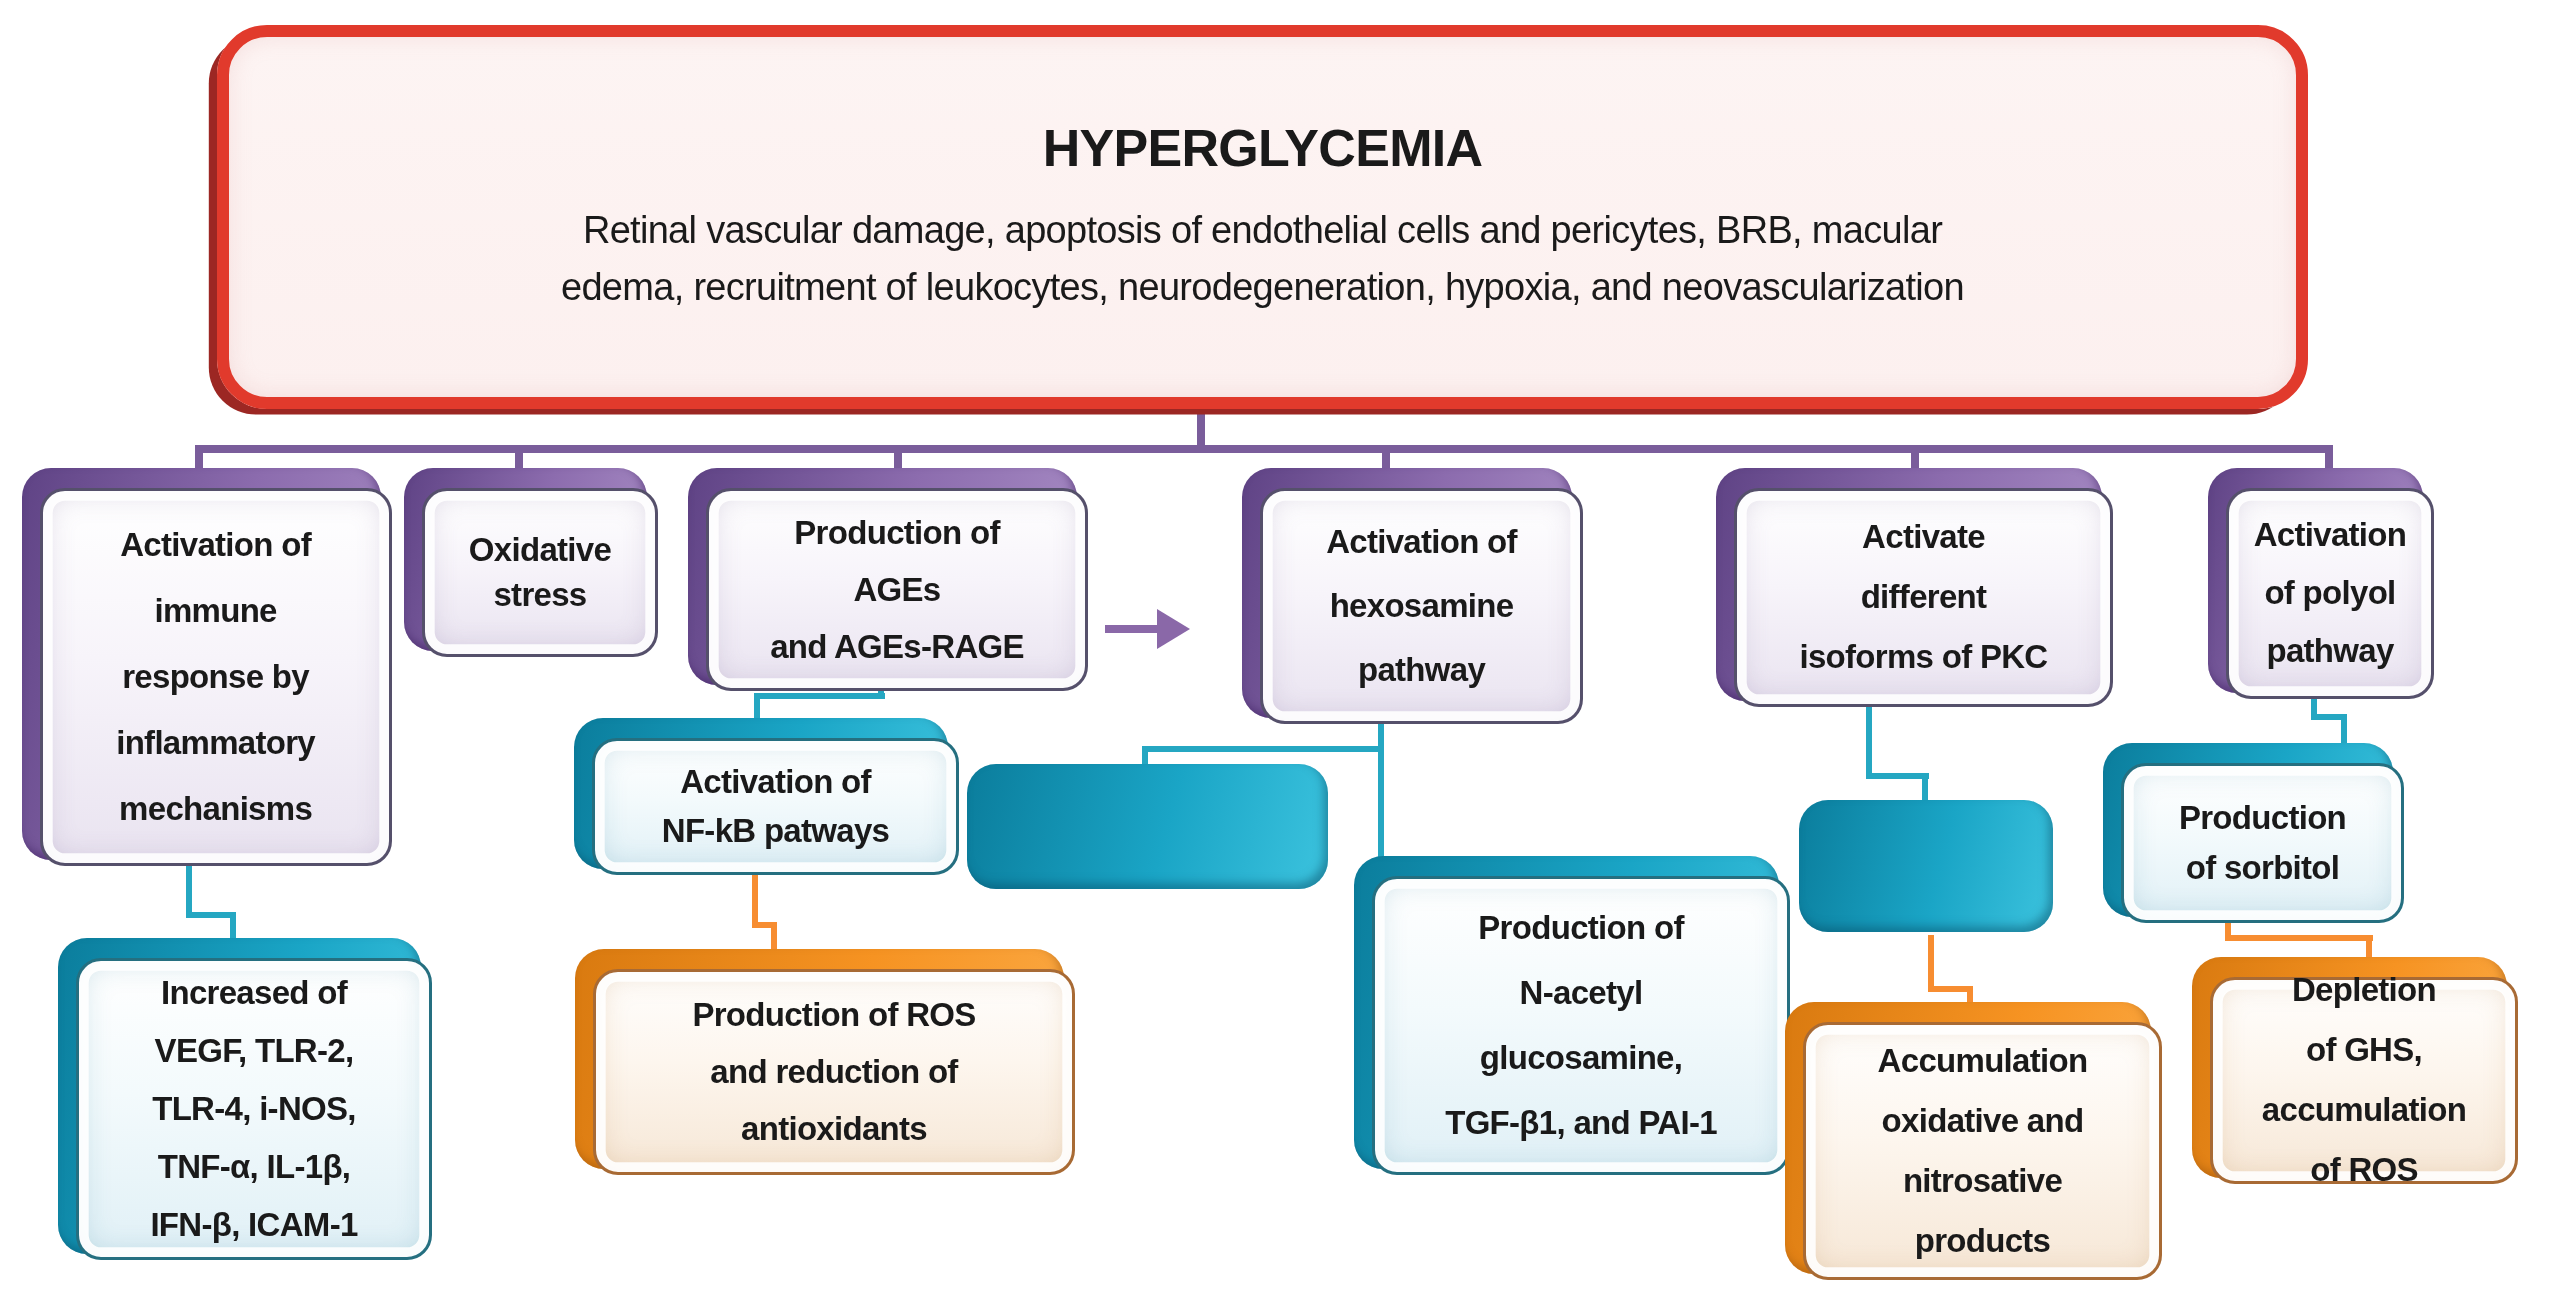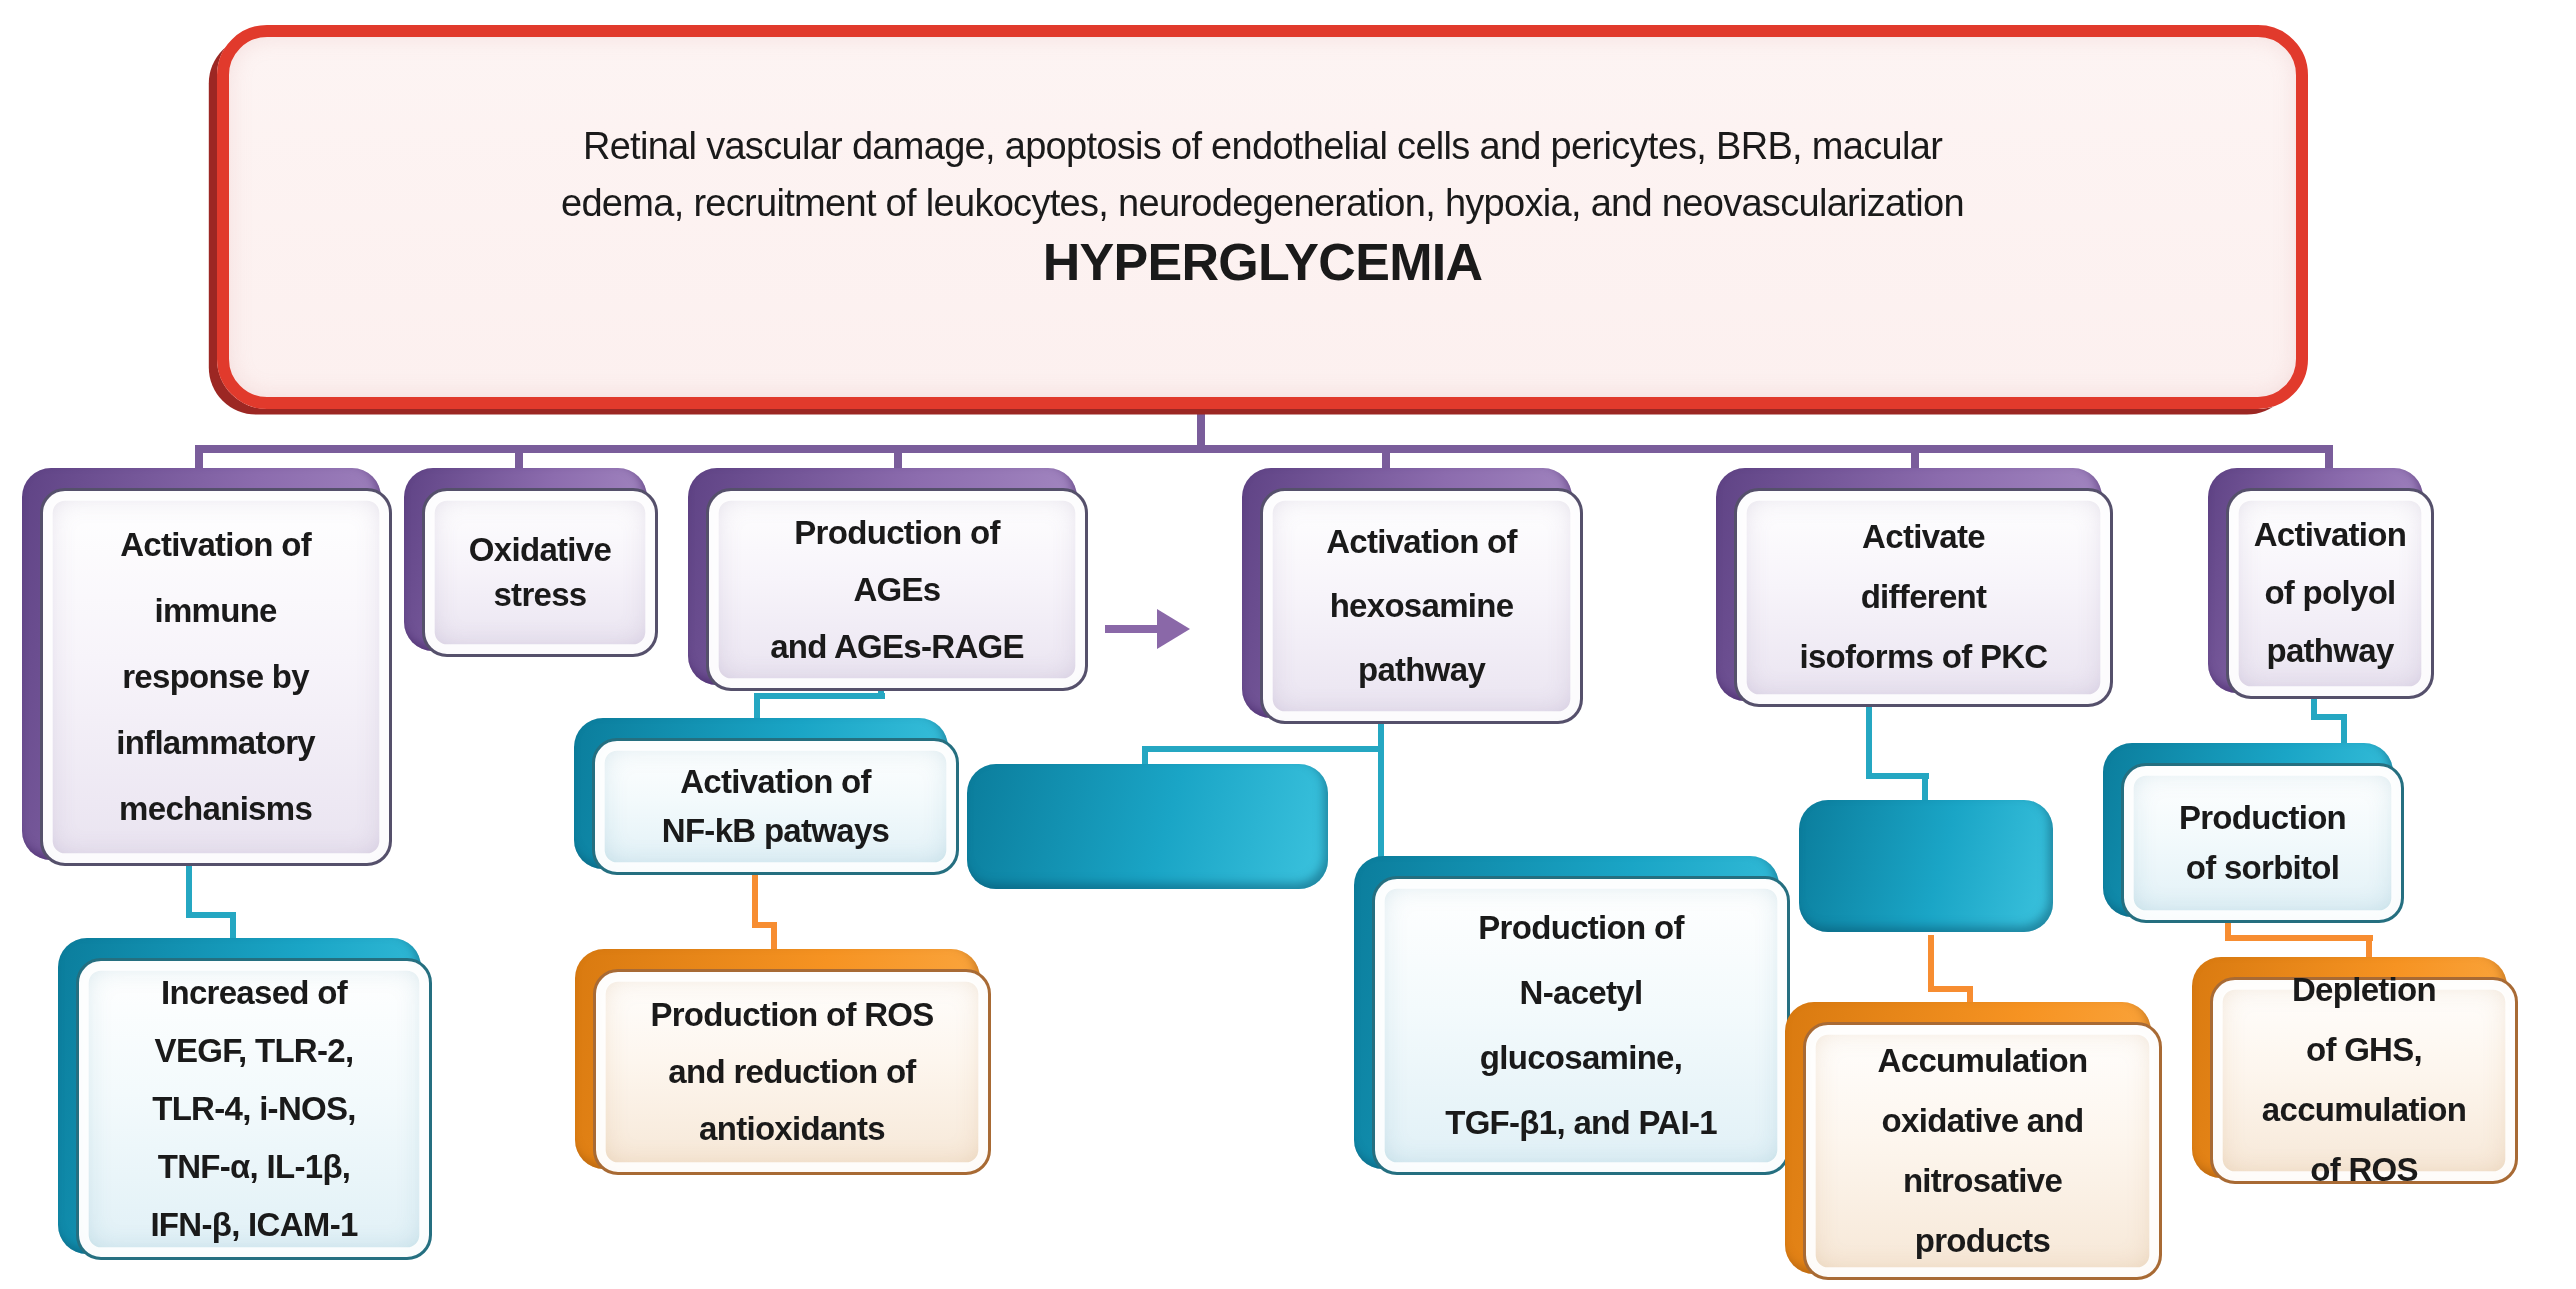--- a/index.html
+++ b/index.html
@@ -52,23 +52,23 @@
     display:flex;flex-direction:column;align-items:center;justify-content:center;}
   #root-title{font-size:52px;font-weight:700;letter-spacing:-0.7px;margin-bottom:24px;}
   #root-desc{font-size:38px;line-height:57px;text-align:center;white-space:pre-line;letter-spacing:-0.7px;}
 </style>
 </head>
 <body>
 
 <div id="canvas">
 
   <div id="root-box">
+    <div id="root-title">HYPERGLYCEMIA</div>
     <div id="root-desc">Retinal vascular damage, apoptosis of endothelial cells and pericytes, BRB, macular
 edema, recruitment of leukocytes, neurodegeneration, hypoxia, and neovascularization</div>
-    <div id="root-title">HYPERGLYCEMIA</div>
   </div>
 
   <div class="seg purple" style="left:1197px;top:405px;width:8.4px;height:43px"></div>
   <div class="seg purple" style="left:198px;top:445px;width:2135px;height:7.7px"></div>
   <div class="seg purple" style="left:195px;top:445px;width:7.7px;height:28px"></div>
   <div class="seg purple" style="left:515px;top:445px;width:7.7px;height:28px"></div>
   <div class="seg purple" style="left:894px;top:445px;width:7.7px;height:28px"></div>
   <div class="seg purple" style="left:1382px;top:445px;width:7.7px;height:28px"></div>
   <div class="seg purple" style="left:1911px;top:445px;width:7.7px;height:28px"></div>
   <div class="seg purple" style="left:2325px;top:445px;width:7.7px;height:28px"></div>
@@ -191,21 +191,21 @@
   <div class="seg orange" style="left:771px;top:922px;width:5.6px;height:32px"></div>
 
   <div class="seg orange" style="left:1928px;top:935px;width:5.6px;height:56px"></div>
   <div class="seg orange" style="left:1928px;top:986px;width:45px;height:5.6px"></div>
   <div class="seg orange" style="left:1967px;top:986px;width:5.6px;height:22px"></div>
 
   <div class="seg orange" style="left:2225px;top:920px;width:5.6px;height:21px"></div>
   <div class="seg orange" style="left:2225px;top:935px;width:148px;height:5.6px"></div>
   <div class="seg orange" style="left:2366px;top:935px;width:5.6px;height:26.4px"></div>
 
-  <div class="node orange" style="left:575px;top:949px;width:416px;height:226px">
+  <div class="node orange" style="left:575px;top:949px;width:500px;height:226px">
     <div class="back"></div>
     <div class="face" style="line-height:57px">
         <span class="lbl">Production of ROS
 and reduction of
 antioxidants</span>
       </div>
   </div>
   <div class="node orange" style="left:1785px;top:1002px;width:377px;height:278px">
     <div class="back"></div>
     <div class="face" style="line-height:60px">

